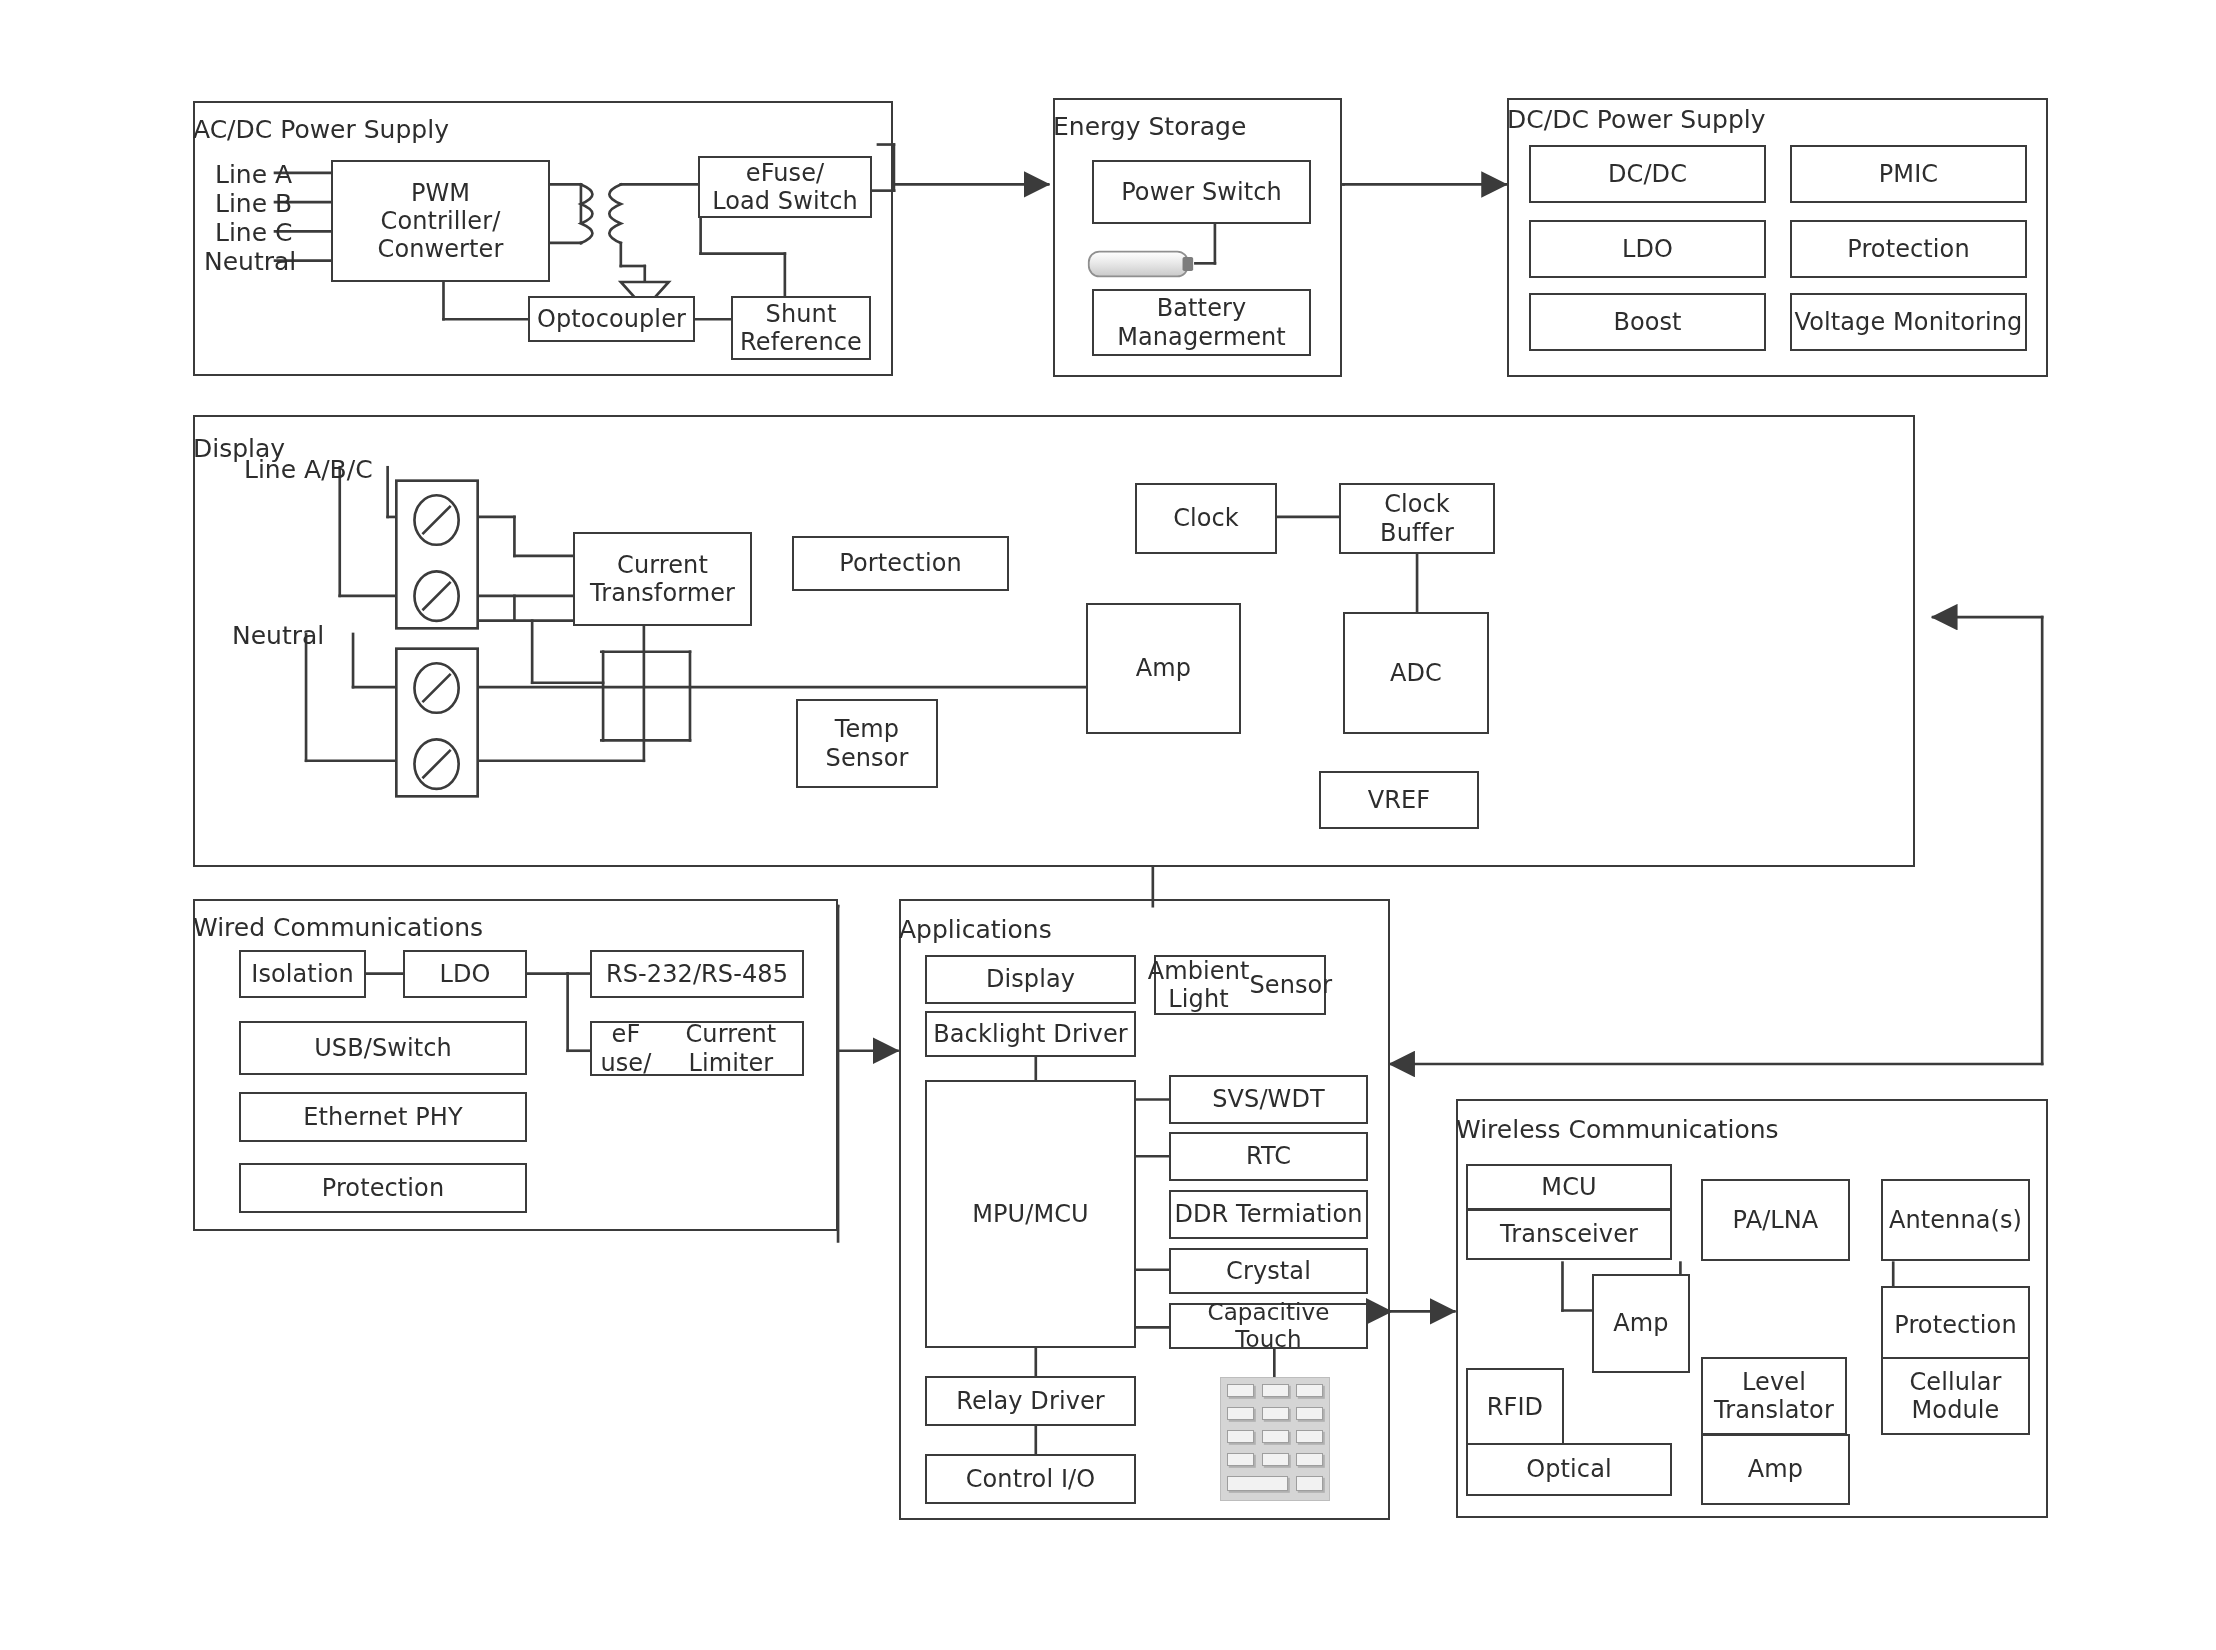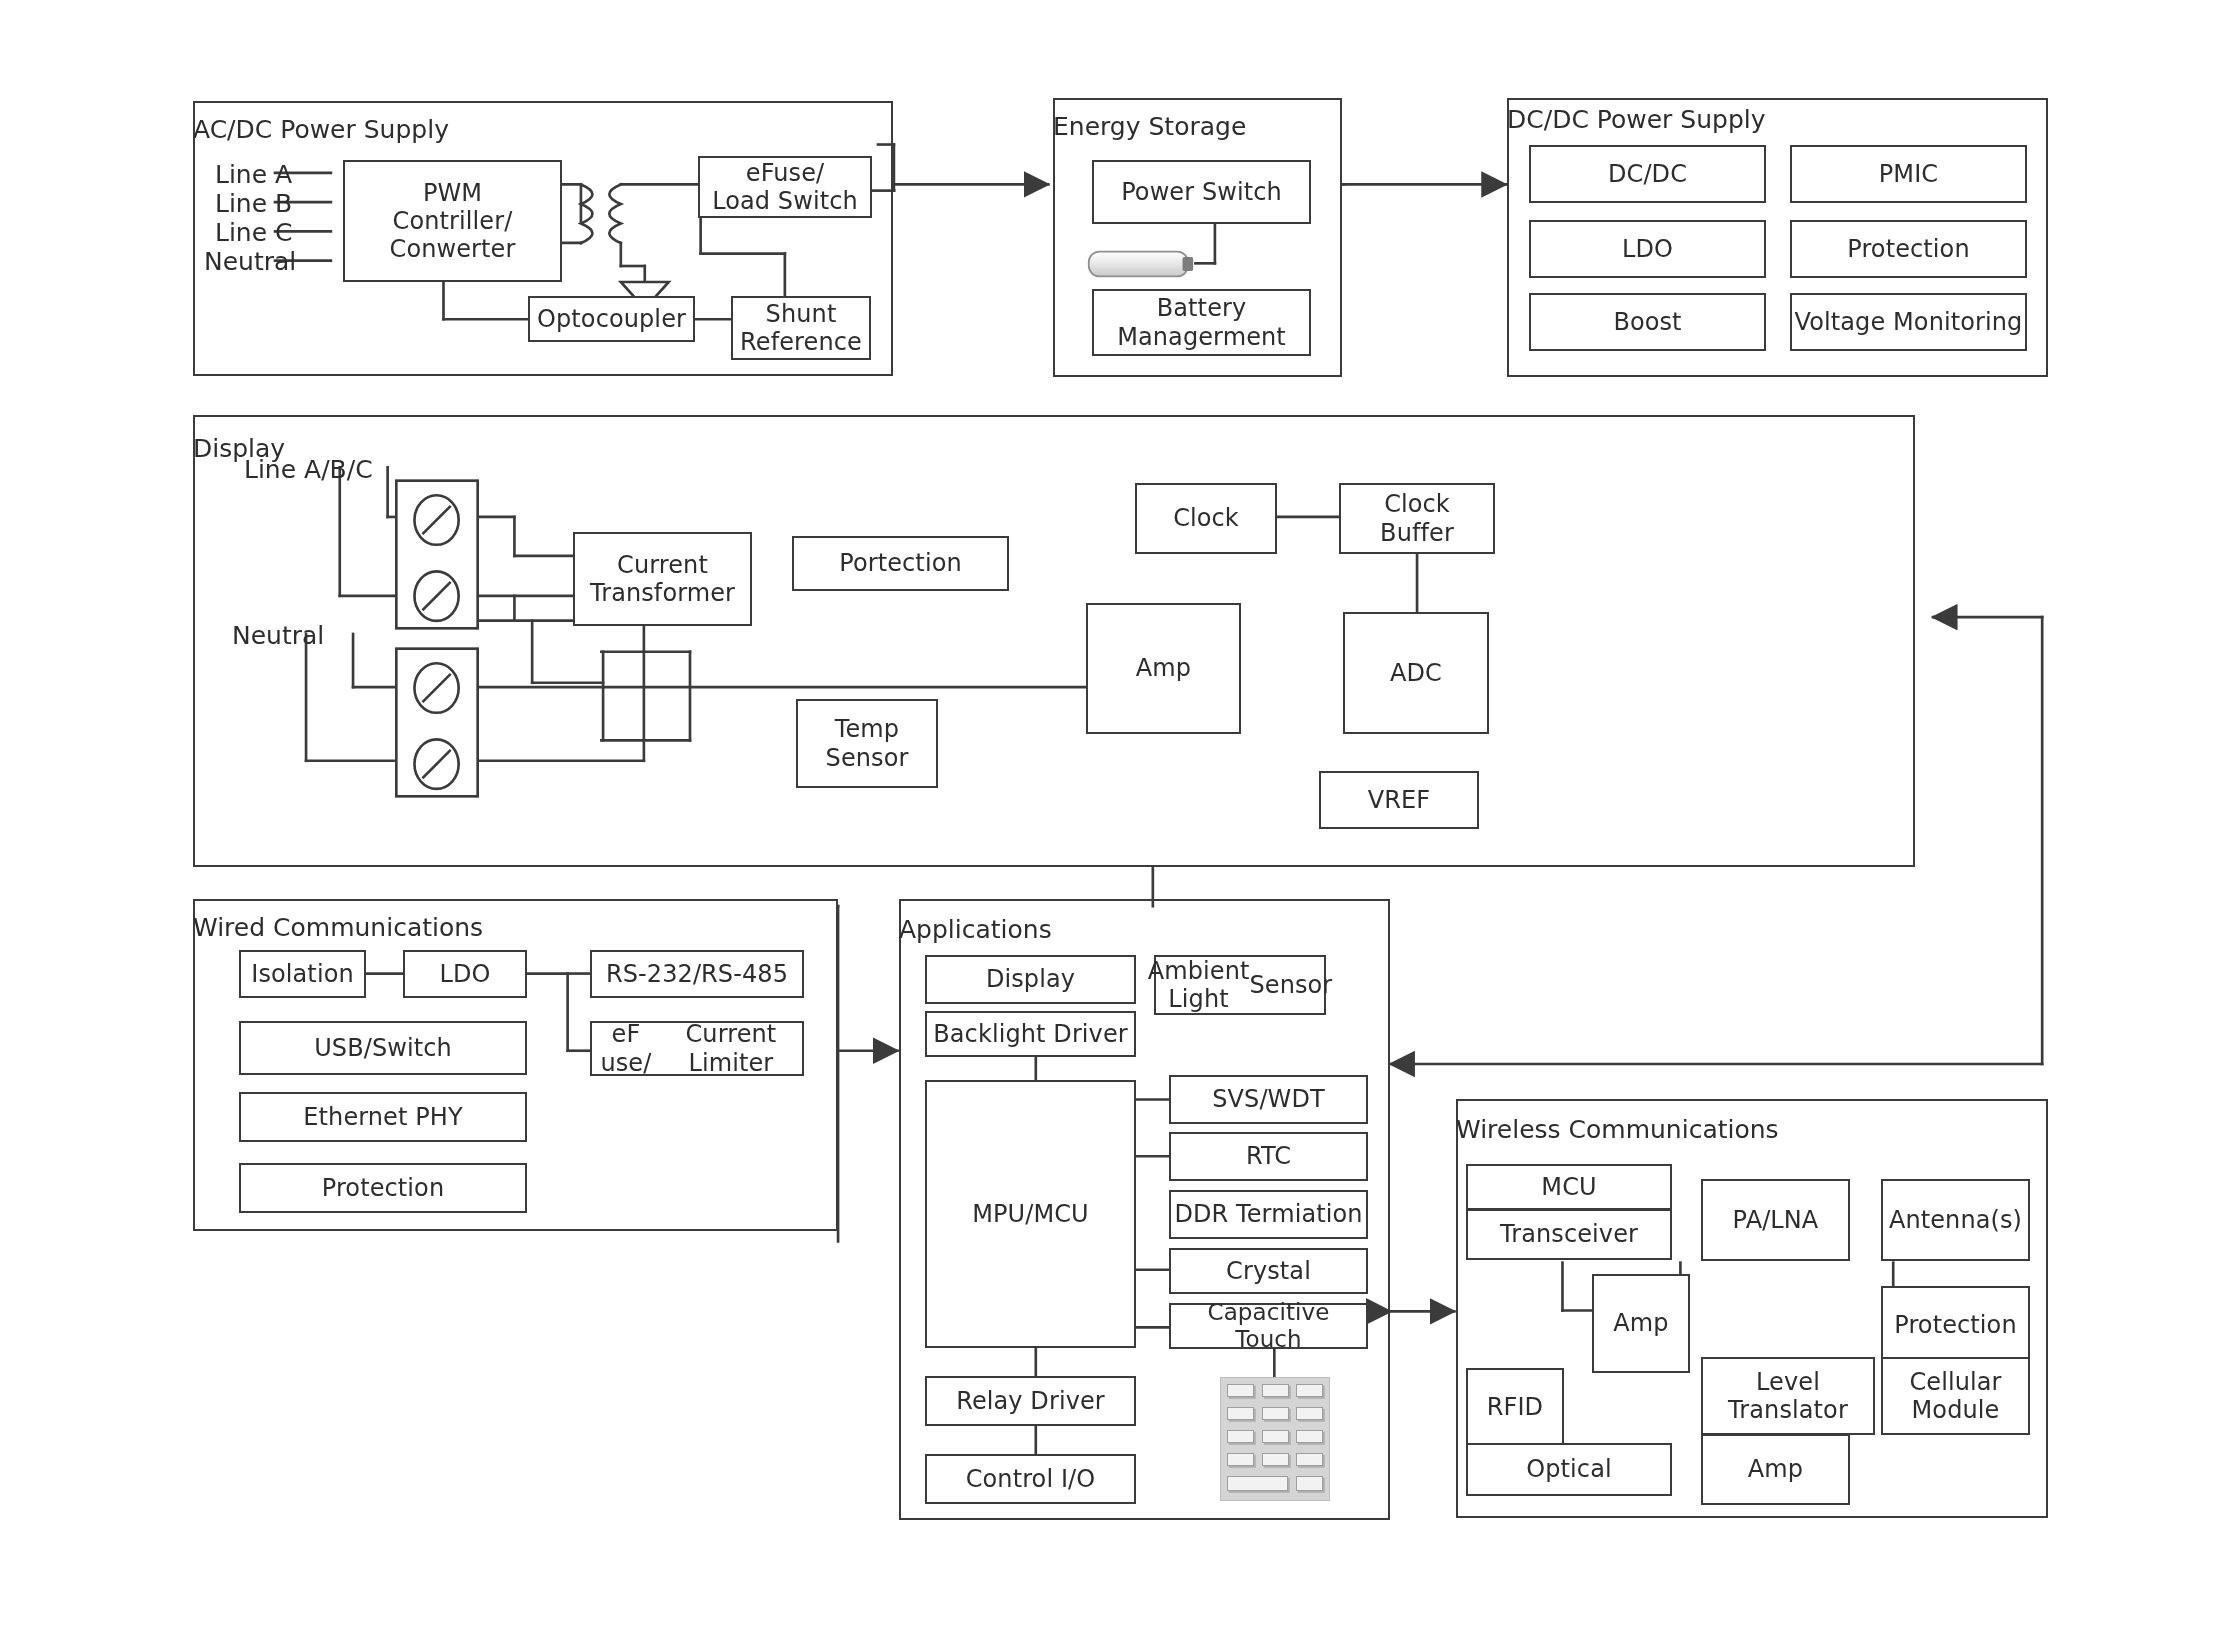--- a/index.html
+++ b/index.html
@@ -153,21 +153,21 @@
   </svg>
 
   <div class="grp" style="left:193px;top:101px;width:700px;height:275px;"></div>
   <div class="grp-title" style="left:193px;top:115px;width:700px;">AC/DC Power Supply</div>
 
   <div class="lbl" style="left:215px;top:160px;">Line A</div>
   <div class="lbl" style="left:215px;top:189px;">Line B</div>
   <div class="lbl" style="left:215px;top:218px;">Line C</div>
   <div class="lbl" style="left:204px;top:247px;">Neutral</div>
 
-  <div class="blk" style="left:331px;top:160px;width:219px;height:122px;flex-direction:column;margin-left:12px;">
+  <div class="blk" style="left:331px;top:160px;width:219px;height:122px;flex-direction:column;">
     <span>PWM</span>
     <span>Contriller/</span>
     <span>Conwerter</span>
   </div>
 
   <div class="blk" style="left:698px;top:156px;width:174px;height:62px;flex-direction:column;">
     <span>eFuse/</span>
     <span>Load Switch</span>
   </div>
 
@@ -312,21 +312,21 @@
   <div class="grp" style="left:1456px;top:1099px;width:592px;height:419px;"></div>
   <div class="grp-title" style="left:1456px;top:1115px;width:592px;">Wireless Communications</div>
 
   <div class="blk" style="left:1466px;top:1164px;width:206px;height:46px;">MCU</div>
   <div class="blk" style="left:1466px;top:1209px;width:206px;height:51px;">Transceiver</div>
   <div class="blk" style="left:1701px;top:1179px;width:149px;height:82px;">PA/LNA</div>
   <div class="blk" style="left:1881px;top:1179px;width:149px;height:82px;">Antenna(s)</div>
   <div class="blk" style="left:1881px;top:1286px;width:149px;height:78px;">Protection</div>
   <div class="blk" style="left:1592px;top:1274px;width:98px;height:99px;">Amp</div>
   <div class="blk" style="left:1466px;top:1368px;width:98px;height:78px;">RFID</div>
-  <div class="blk" style="left:1701px;top:1357px;width:174px;height:78px;flex-direction:column;">
+  <div class="blk" style="left:1701px;top:1357px;width:146px;height:78px;flex-direction:column;">
     <span>Level</span>
     <span>Translator</span>
   </div>
   <div class="blk" style="left:1881px;top:1357px;width:149px;height:78px;flex-direction:column;">
     <span>Cellular</span>
     <span>Module</span>
   </div>
   <div class="blk" style="left:1466px;top:1443px;width:206px;height:53px;">Optical</div>
   <div class="blk" style="left:1701px;top:1434px;width:149px;height:71px;">Amp</div>
 

